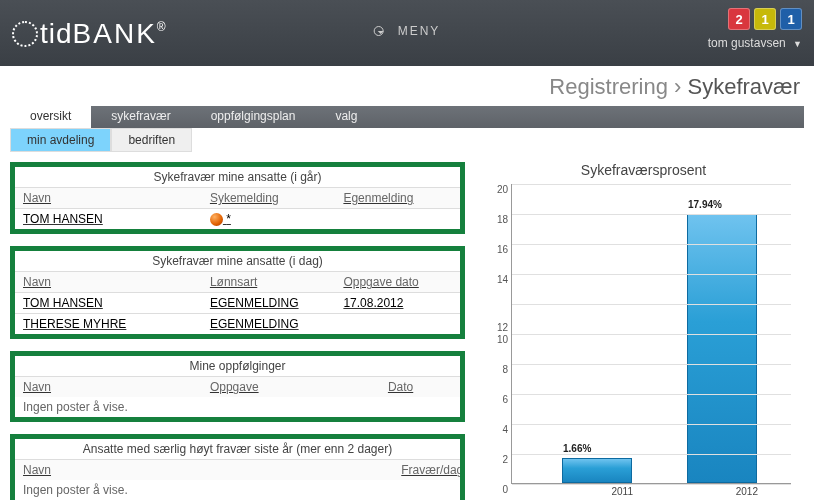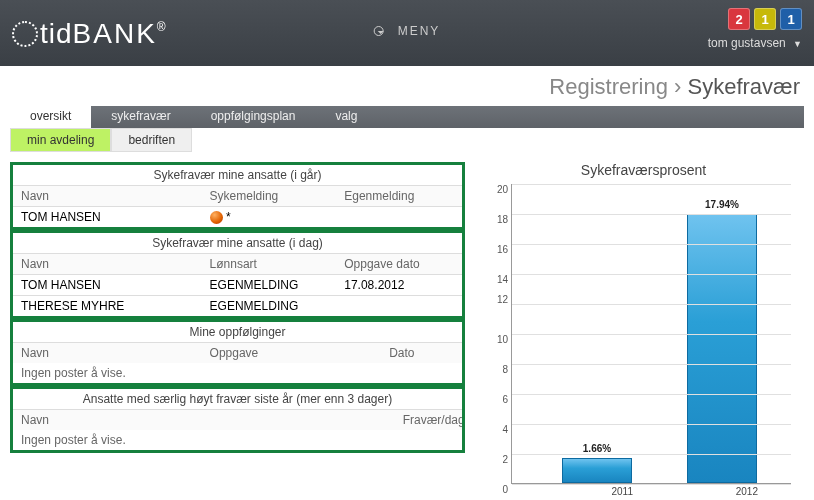--- a/index.html
+++ b/index.html
@@ -50,27 +50,27 @@
   .tabbar {
     background: linear-gradient(#6d7278, #5e6268);
     display: flex; height: 22px; margin: 0 10px; align-items:stretch;
   }
   .tab {
     padding: 3px 20px; color: #eee; font-size: 12px; cursor: pointer;
   }
   .tab.active { background: #fff; color: #333; text-align: right; }
   .subtabs { display:flex; margin: 0 10px; }
   .subtab { padding: 4px 16px; font-size: 12px; background: #efefef; border:1px solid #ddd; cursor:pointer;}
-  .subtab.active { background: #bef264; }
+  .subtab.active { background: #7dd3fc; }
   .content { display: flex; gap: 18px; padding: 10px; }
   .left { flex: 0 0 455px; }
   .right { flex: 1; }
-  .panel { border: 3px solid #15803d; }
+  .panel { border: 5px solid #15803d; margin-bottom: 12px; }
   .panel-title { text-align: center; font-size: 12px; padding: 3px 0; color:#444;}
-  .tbl { width: 100%; border-collapse: collapse; table-layout: fixed; }
+  .tbl { width: 100%; border-collapse: collapse; table-layout: fixed; text-decoration: underline; }
   .tbl th, .tbl td {
     border-top: 1px solid #ddd; padding: 3px 8px; text-align: left; font-weight: normal;
     font-size: 12px; color: #000000; overflow:hidden; white-space:nowrap;
   }
   .tbl th { background: #fafafa; color:#666;}
   .empty { padding: 3px 8px; color: #666; font-size:12px;}
   .dot-orange {
     width: 13px; height: 13px; border-radius: 50%;
     background: radial-gradient(circle at 35% 30%, #ffb060, #e06000 60%, #a03000);
     display: inline-block; vertical-align: middle;
@@ -81,21 +81,21 @@
     margin-left: 28px; width: 280px;
   }
   .ytick { position:absolute; left:-24px; font-size:10px; color:#555; transform:translateY(50%); width:20px; text-align:right;}
   .gline { position:absolute; left:0; right:0; border-top:1px solid #e0e0e0; }
   .bars { position:absolute; left:0; right:0; bottom:0; top:0; }
   .bar {
     position:absolute; bottom:0; width:70px;
     background: linear-gradient(#6fc3ef, #2a9fd6 40%, #1985c0);
     border:1px solid #0d6aa0;
   }
-  .bar-label { position:absolute; width:100%; top:-16px; text-align:center; font-size:10px; font-weight:bold; color:#222;}
+  .bar-label { position:absolute; width:100%; top:-16px; font-size:10px; font-weight:bold; color:#222;}
   .xlabel { position:absolute; top:100%; font-size:10px; width:70px; text-align:right; margin-top:4px; color:#444;}
 </style>
 </head>
 <body>
 
 <div class="topbar">
   <div class="logo">
     <span class="logo-icon"></span>
     <span class="logo-tid">tid</span>
     <span class="logo-bank">BANK</span>
@@ -203,21 +203,21 @@
           <th>Navn</th>
           <th>Oppgave</th>
           <th>Dato</th>
         </tr>
       </tbody>
         </table>
       <div class="empty">Ingen poster å vise.</div>
     </div>
 
     <div class="panel">
-      <div class="panel-title">Ansatte med særlig høyt fravær siste år (mer enn 3 dager)</div>
+      <div class="panel-title">Ansatte med særlig høyt fravær siste år (mer enn 2 dager)</div>
       <table class="tbl">
         <colgroup>
             <col style="width:85%">
             <col style="width:15%">
           </colgroup>
         <tbody>
             <tr>
           <th>Navn</th>
           <th>Fravær/dager</th>
         </tr>
@@ -247,21 +247,21 @@
         <div class="ytick" style="bottom: 24px;">2</div>
         <div class="gline" style="top: 240px;"></div>
         <div class="ytick" style="bottom: 54px;">4</div>
         <div class="gline" style="top: 210px;"></div>
         <div class="ytick" style="bottom: 84px;">6</div>
         <div class="gline" style="top: 180px;"></div>
         <div class="ytick" style="bottom: 114px;">8</div>
         <div class="gline" style="top: 150px;"></div>
         <div class="ytick" style="bottom: 144px;">10</div>
         <div class="gline" style="top: 120px;"></div>
-        <div class="ytick" style="bottom: 184px;">12</div>
+        <div class="ytick" style="bottom: 156px;">12</div>
         <div class="gline" style="top: 90px;"></div>
         <div class="ytick" style="bottom: 204px;">14</div>
         <div class="gline" style="top: 60px;"></div>
         <div class="ytick" style="bottom: 234px;">16</div>
         <div class="gline" style="top: 30px;"></div>
         <div class="ytick" style="bottom: 264px;">18</div>
         <div class="gline" style="top: 0px;"></div>
         <div class="ytick" style="bottom: 294px;">20</div>
       </div>
   </div>

